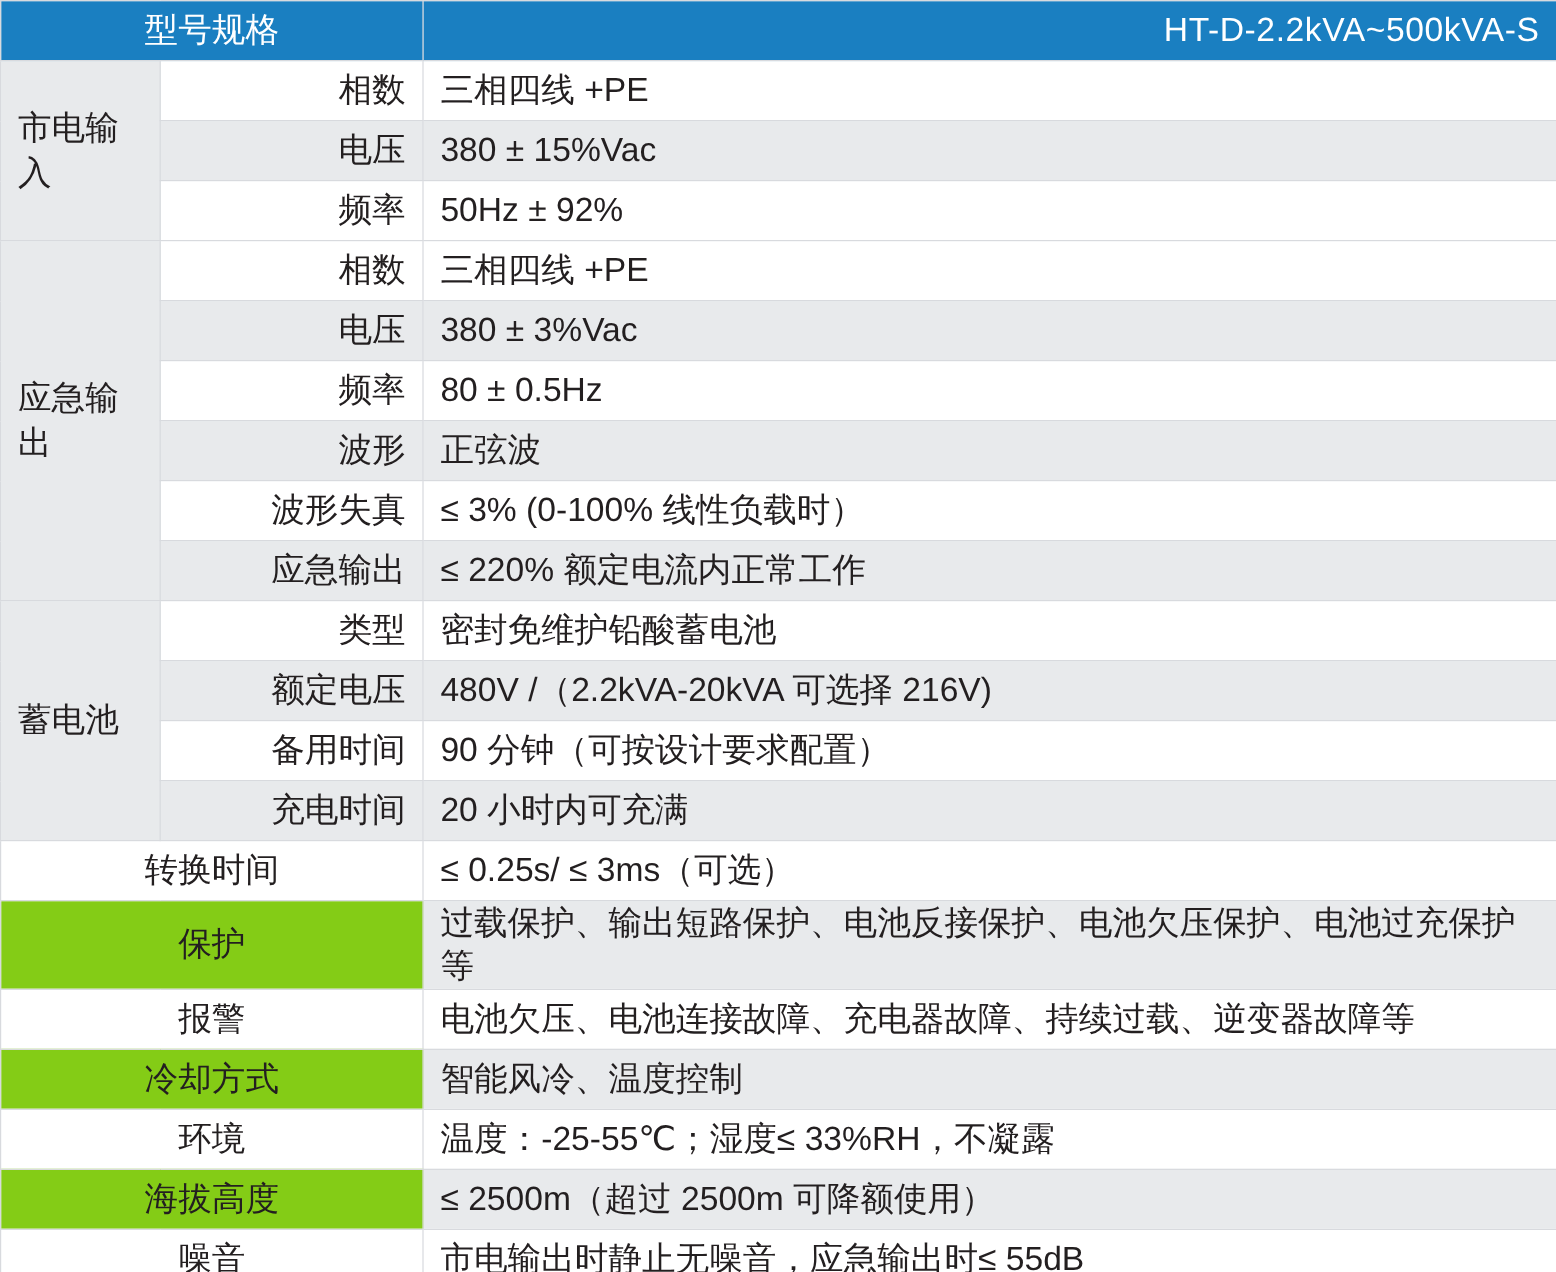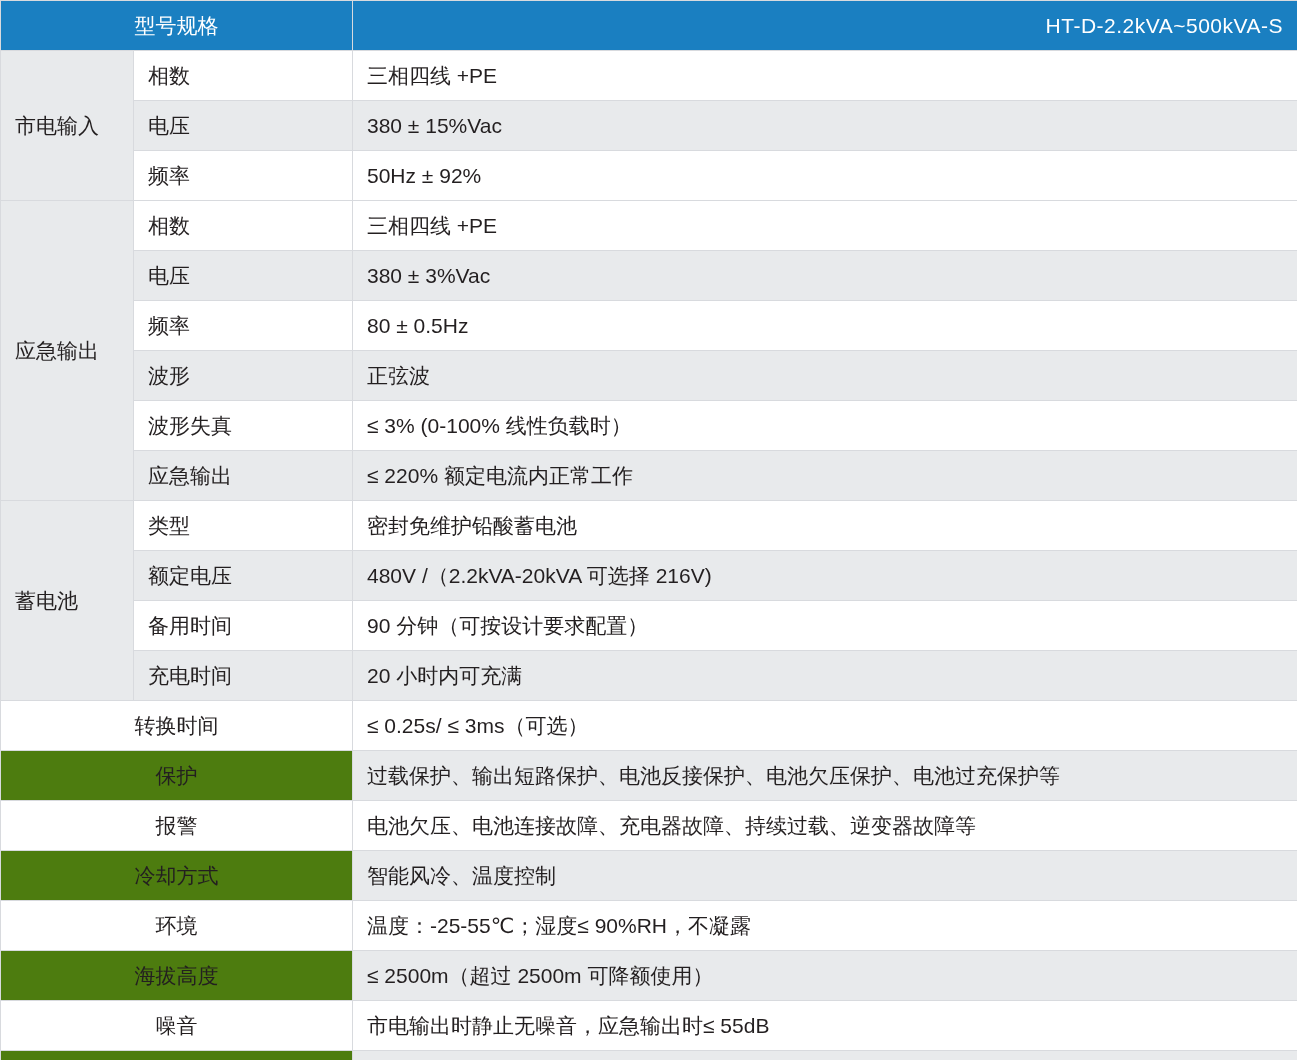--- a/index.html
+++ b/index.html
@@ -14,21 +14,21 @@
     color: #231f20;
   }
   .spec-table {
     width: 1297px;
     border-collapse: collapse;
     table-layout: fixed;
   }
   .spec-table td {
     border: 1px solid #d8dade;
     padding: 0 14px;
-    font-size: 21px;
+    font-size: 28px;
     line-height: 1.3;
     height: 50px;
     vertical-align: middle;
     box-sizing: border-box;
   }
   
   .hdr-label {
     background: #1a7fc1;
     color: #ffffff;
     text-align: center;
@@ -44,33 +44,33 @@
     border: 1px solid #1a7fc1;
   }
   
   .group-cell {
     background: #e8eaec;
     font-size: 21px;
     color: #231f20;
   }
   
   .sub-label {
-    text-align: left;
+    text-align: right;
     background: #ffffff;
   }
   .sub-label.shaded {
     background: #e8eaec;
   }
   
   .wide-label {
     text-align: center;
     background: #ffffff;
   }
   .wide-label.shaded {
-    background: #4d7c0f;
+    background: #84cc16;
   }
   
   .value {
     text-align: left;
     background: #ffffff;
   }
   .value.shaded {
     background: #e8eaec;
   }
   .col-a { width: 133px; }
@@ -162,21 +162,21 @@
     <tr>
       <td class="wide-label" colspan="2">报警</td>
       <td class="value">电池欠压、电池连接故障、充电器故障、持续过载、逆变器故障等</td>
     </tr>
     <tr>
       <td class="wide-label shaded" colspan="2">冷却方式</td>
       <td class="value shaded">智能风冷、温度控制</td>
     </tr>
     <tr>
       <td class="wide-label" colspan="2">环境</td>
-      <td class="value">温度：-25-55℃；湿度≤ 90%RH，不凝露</td>
+      <td class="value">温度：-25-55℃；湿度≤ 33%RH，不凝露</td>
     </tr>
     <tr>
       <td class="wide-label shaded" colspan="2">海拔高度</td>
       <td class="value shaded">≤ 2500m（超过 2500m 可降额使用）</td>
     </tr>
     <tr>
       <td class="wide-label" colspan="2">噪音</td>
       <td class="value">市电输出时静止无噪音，应急输出时≤ 55dB</td>
     </tr>
     <tr>

